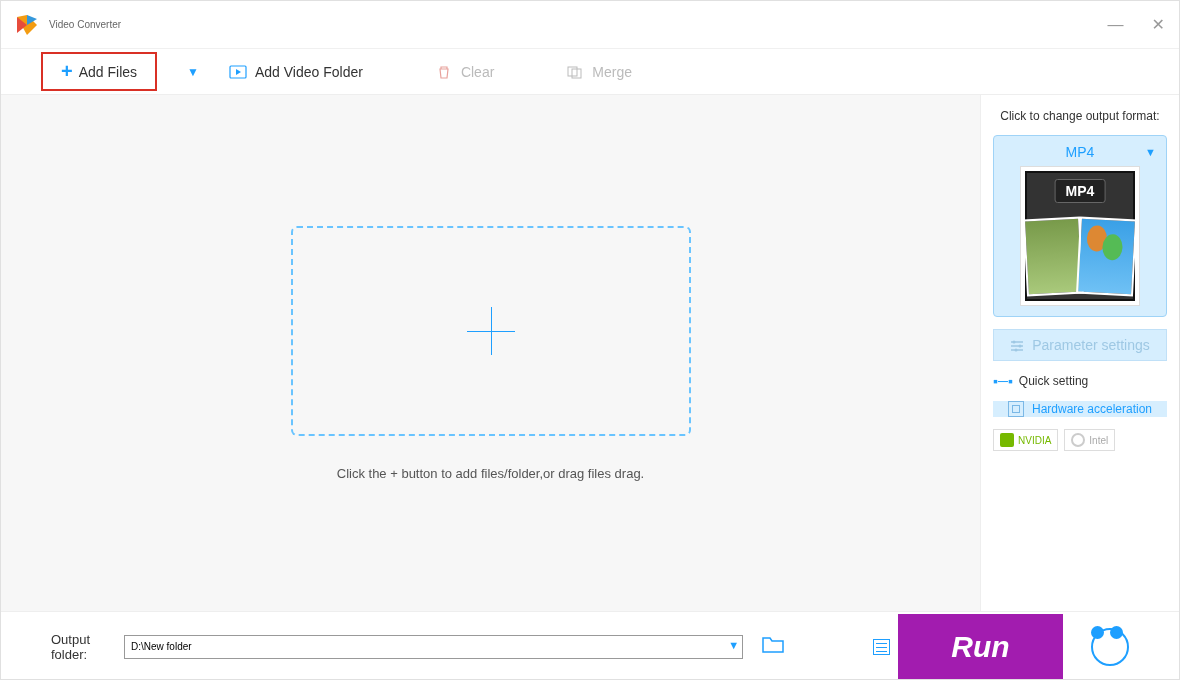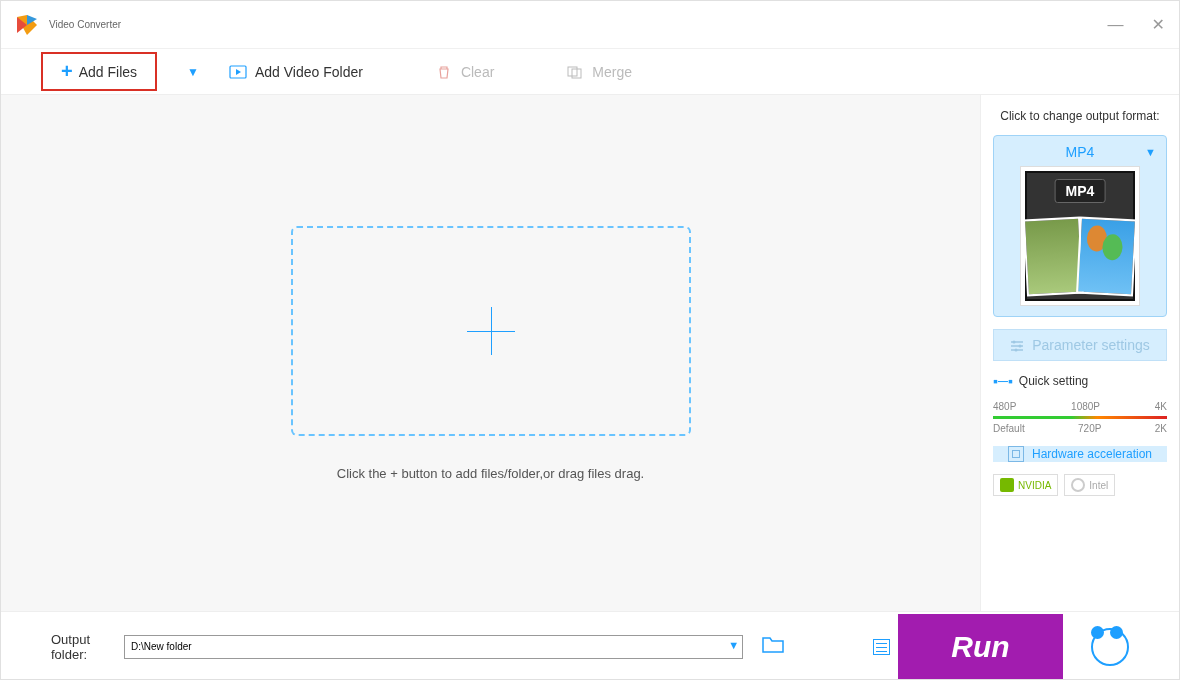--- a/index.html
+++ b/index.html
@@ -170,33 +170,20 @@
           </svg>
       </span>
       <span>Parameter settings</span>
     </div>
 
     <div class="quick-row">
       <span style="color:#1e9fff;font-size:14px;">▪─▪</span>
       <span>Quick setting</span>
     </div>
 
-    <div class="quality-scale">
-      <div class="qs-labels">
-        <span>480P</span>
-        <span>1080P</span>
-        <span>4K</span>
-      </div>
-      <div class="qs-line"></div>
-      <div class="qs-labels2">
-        <span>Default</span>
-        <span>720P</span>
-        <span>2K</span>
-      </div>
-    </div>
 
     <div class="hw-btn">
       <span class="chip-icon"></span>
       <span>Hardware acceleration</span>
     </div>
 
     <div class="gpu-row">
       <div class="gpu-chip active">
         <span class="nv-logo"></span>
         <span>NVIDIA</span>

